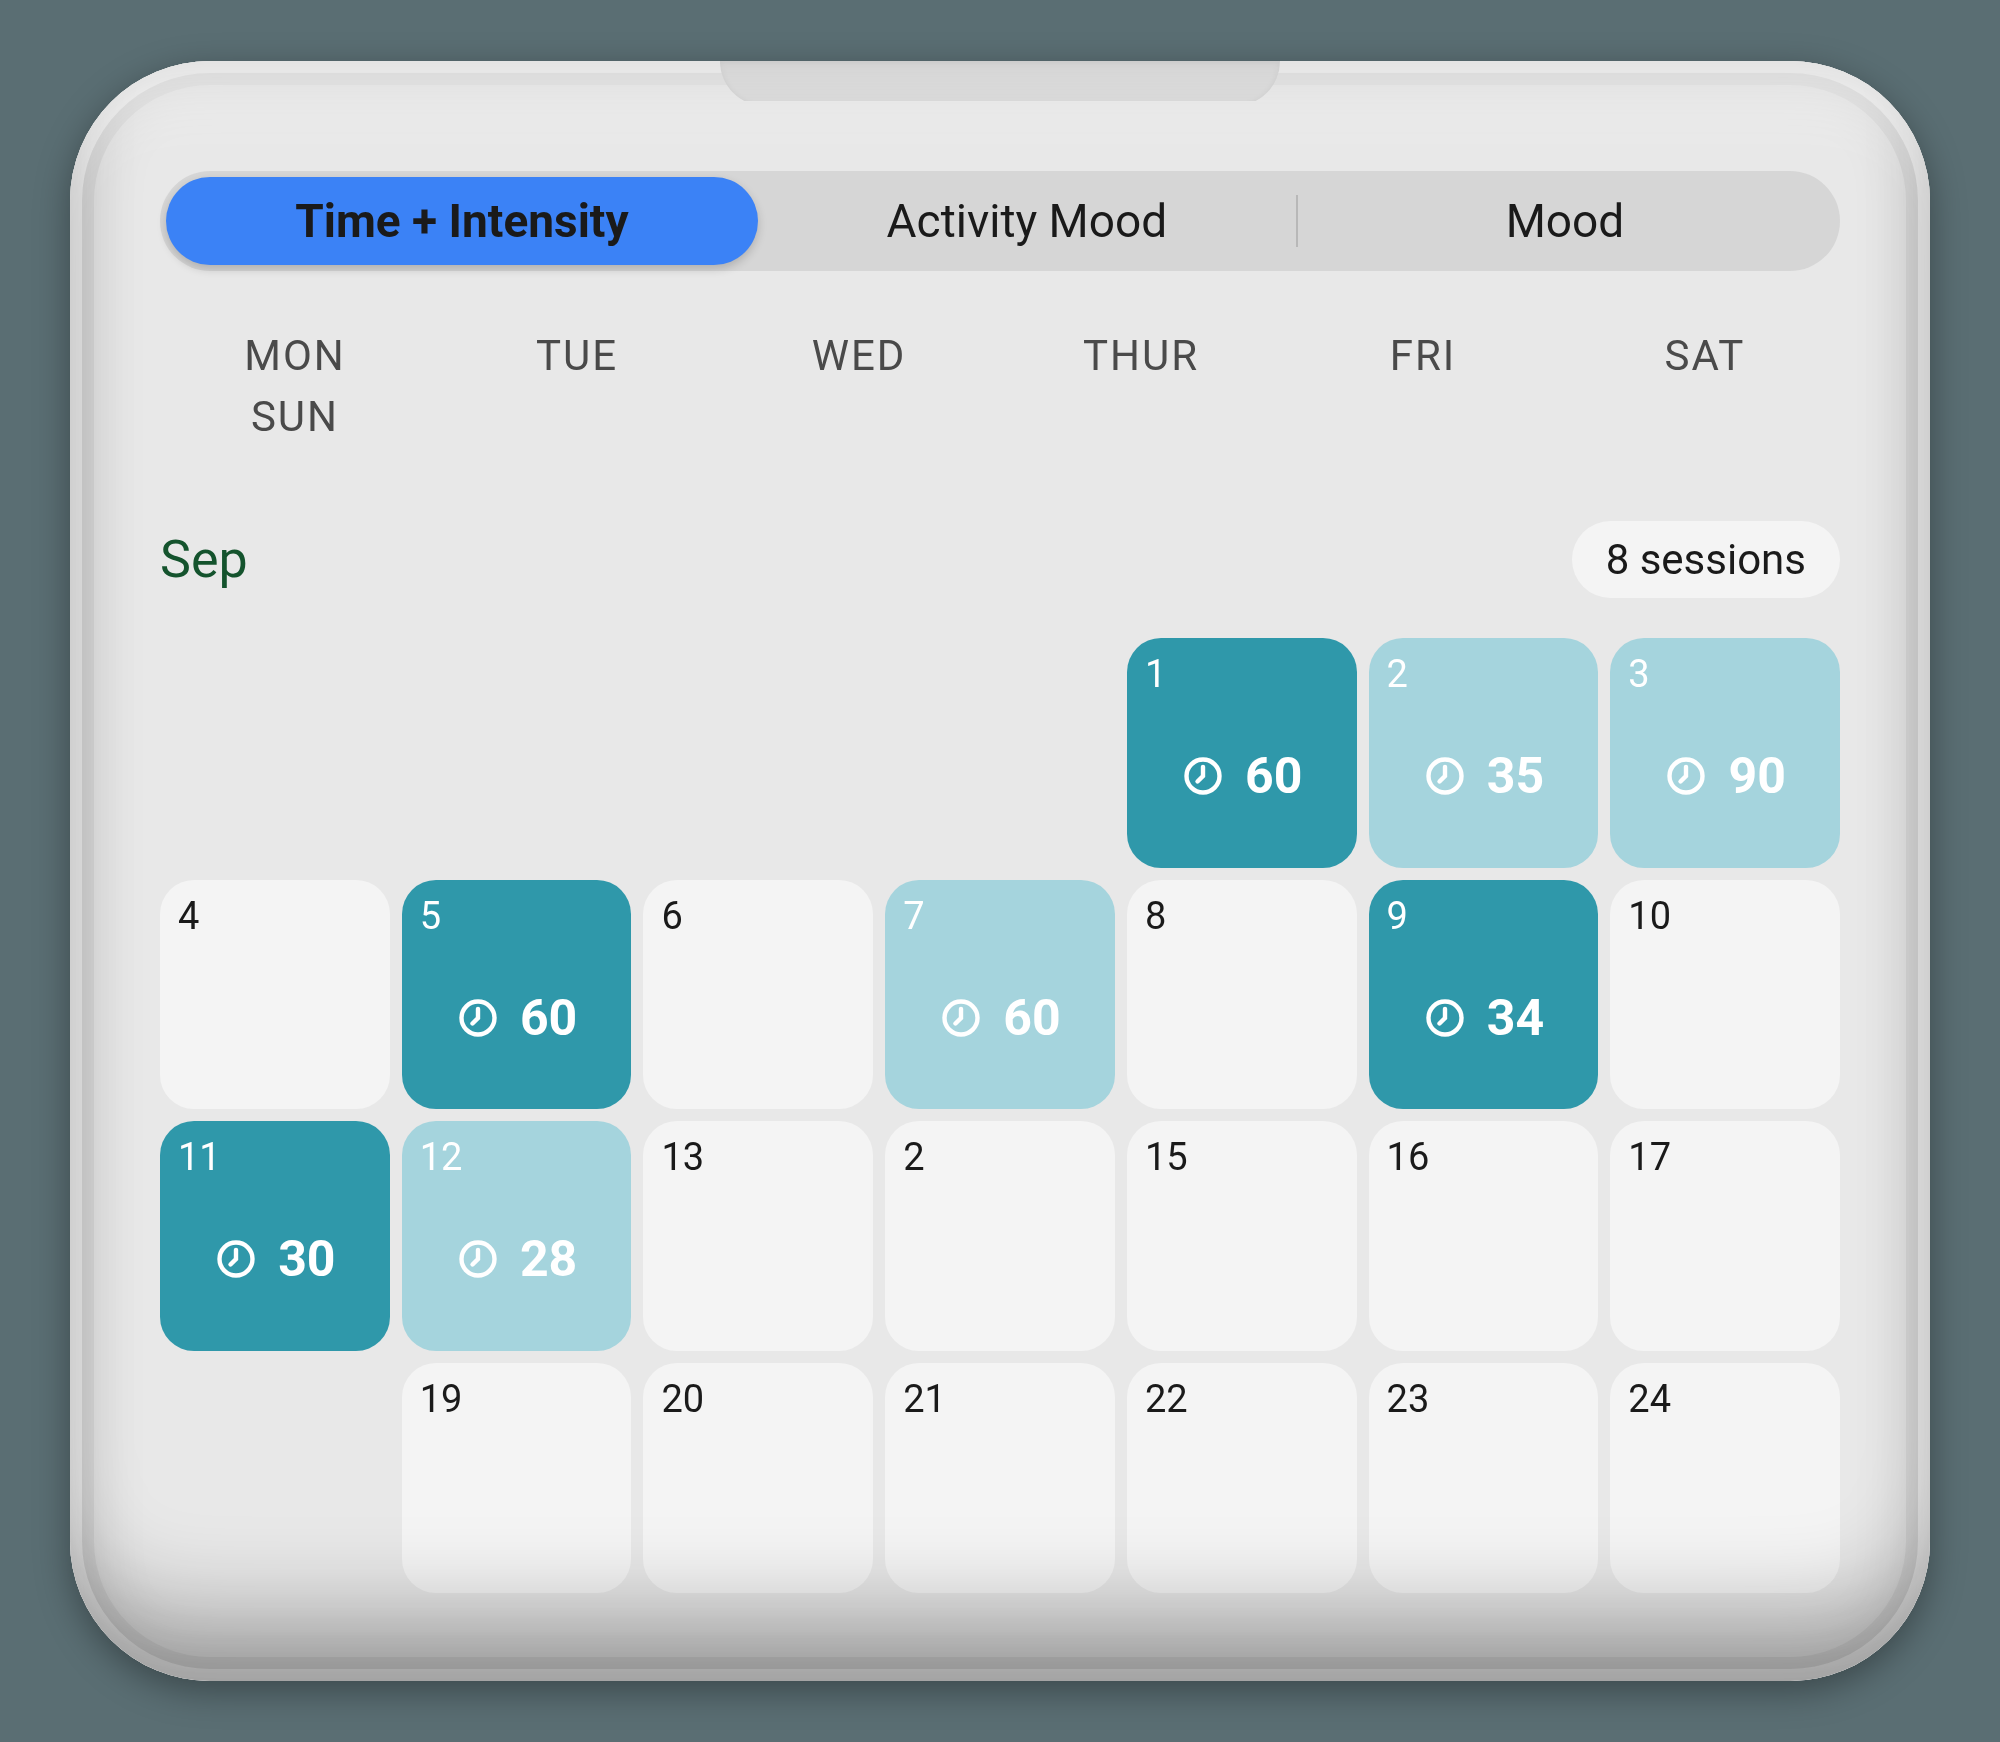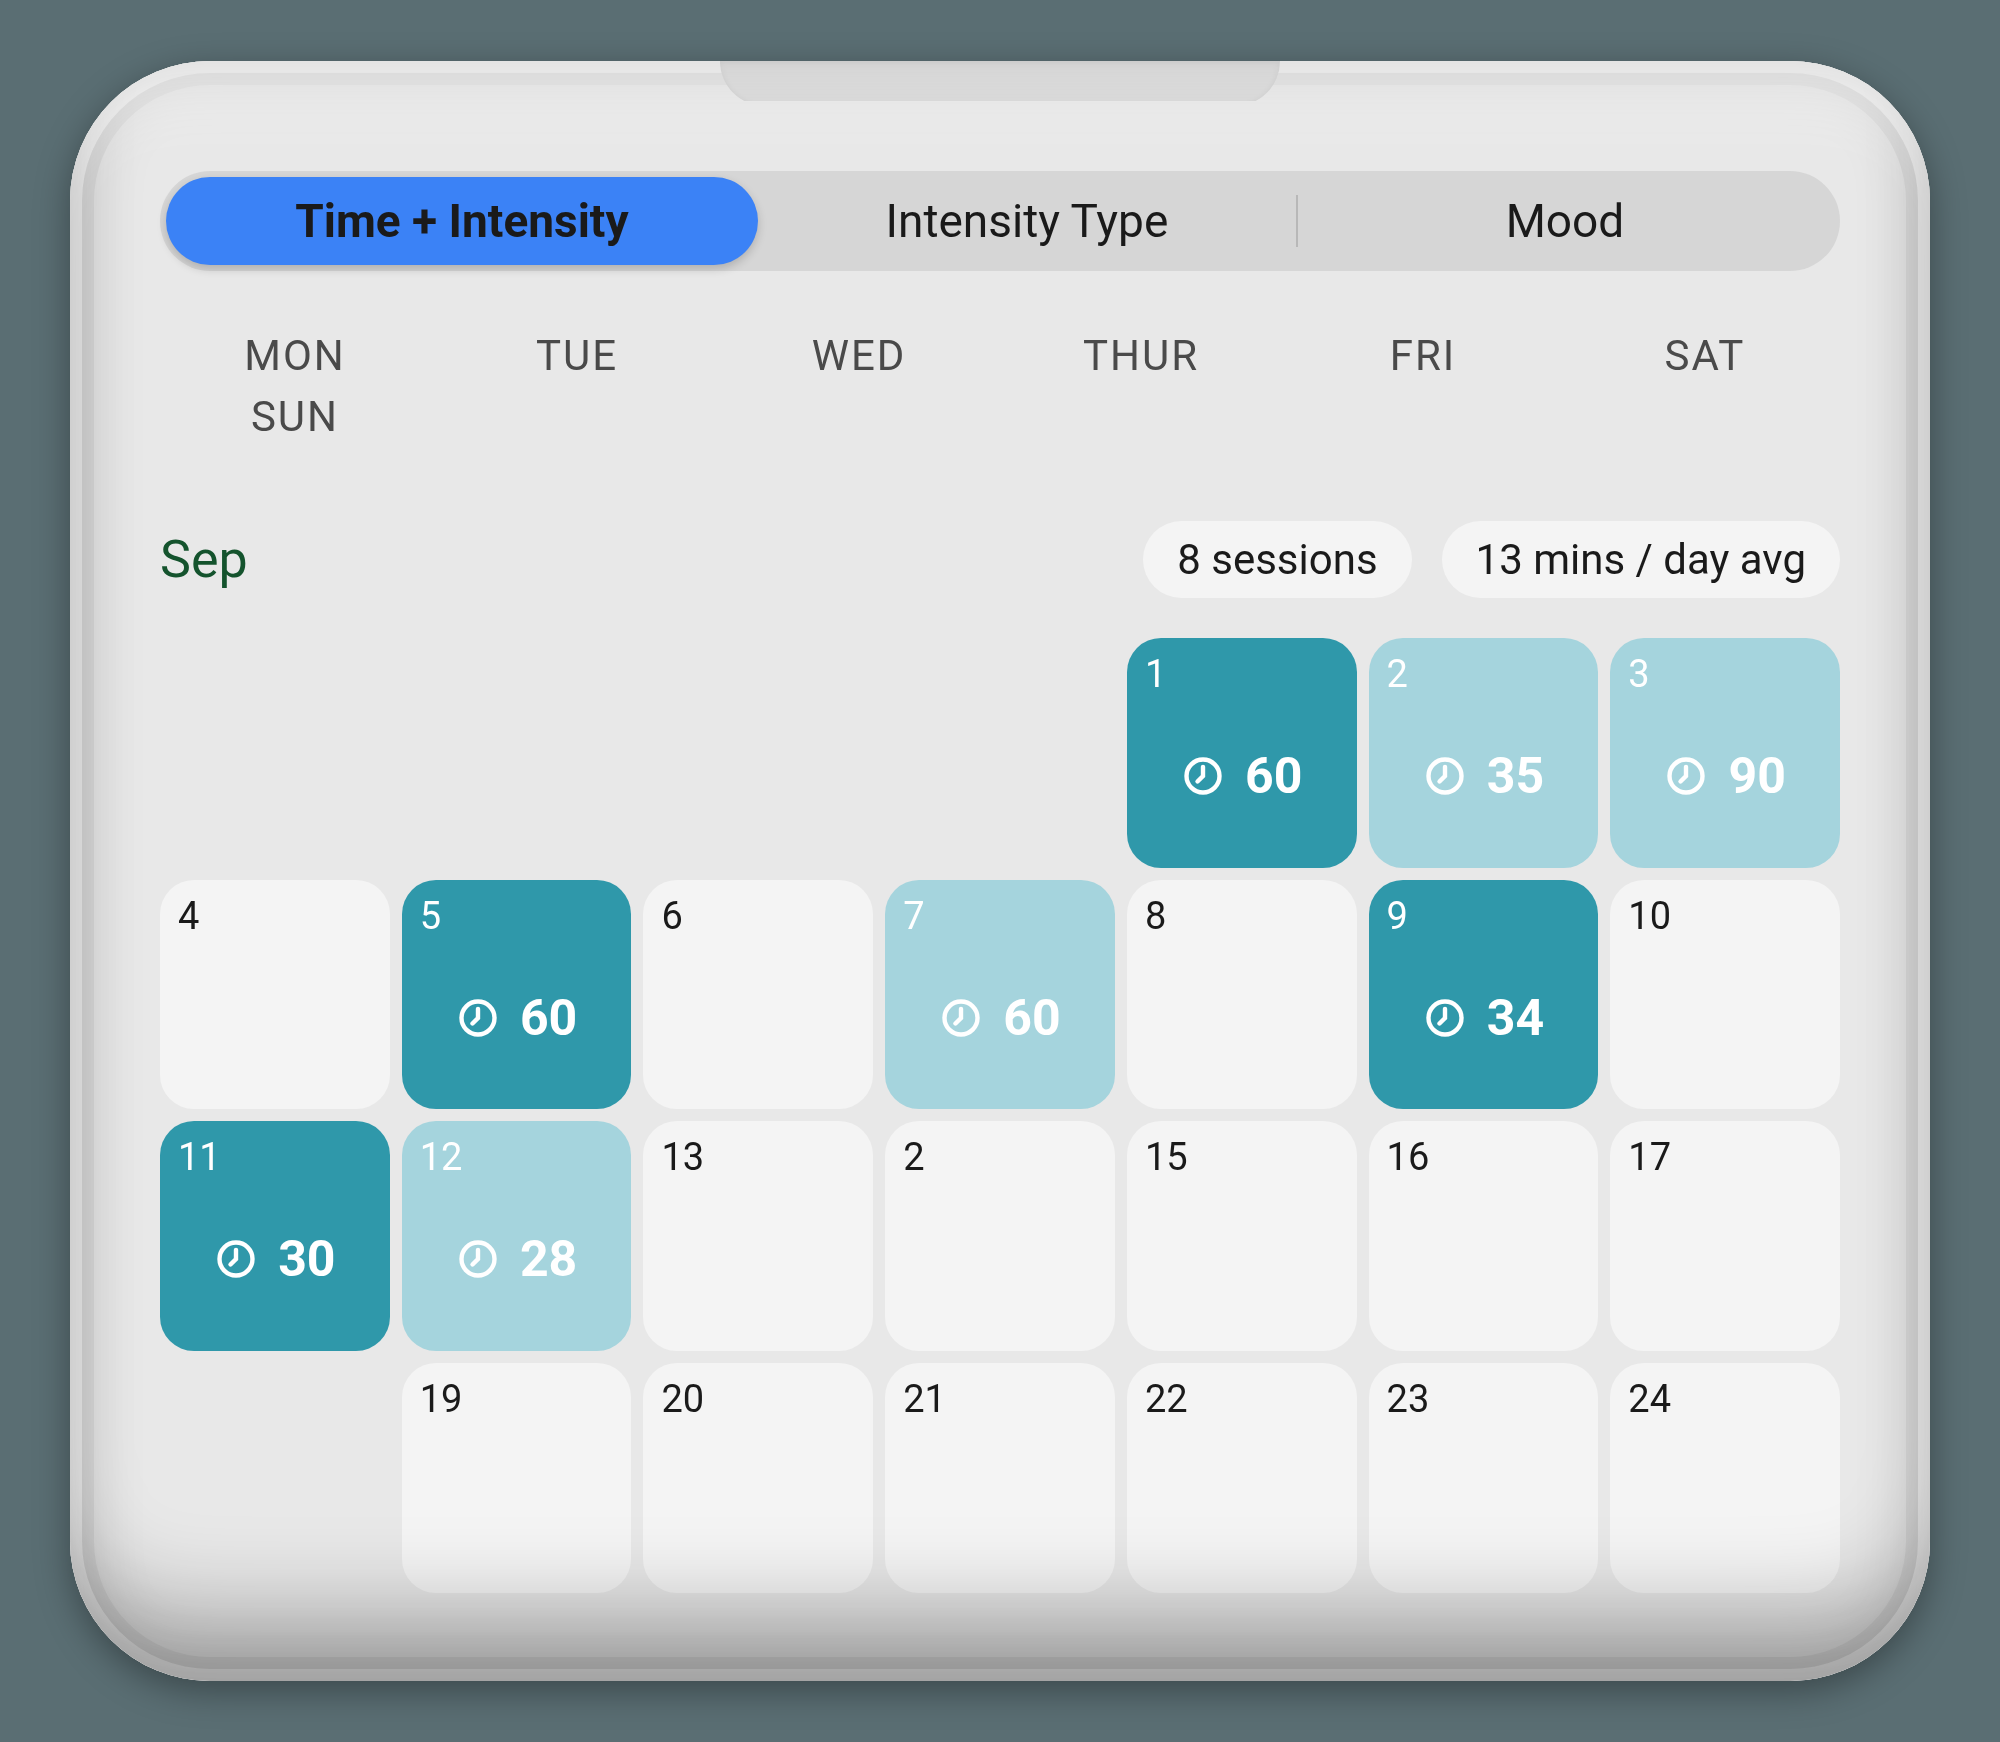--- a/index.html
+++ b/index.html
@@ -175,39 +175,38 @@
 </style>
 </head>
 <body>
 
 <div class="device">
   <div class="notch"></div>
   <div class="screen">
 
     <div class="tabs" id="tabs">
         <div class="tab active">Time + Intensity</div>
-        <div class="tab">Intensity Type</div>
+        <div class="tab">Activity Mood</div>
         <div class="tab sep">Mood</div>
       </div>
 
     <div class="dow" id="dow">
         <div class="dow-cell">MON</div>
         <div class="dow-cell">TUE</div>
         <div class="dow-cell">WED</div>
         <div class="dow-cell">THUR</div>
         <div class="dow-cell">FRI</div>
         <div class="dow-cell">SAT</div>
         <div class="dow-cell">SUN</div>
       </div>
 
     <div class="stats-row">
       <div class="month-label">Sep</div>
       <div class="stats-right">
         <div class="pill">8 sessions</div>
-        <div class="pill">13 mins / day avg</div>
       </div>
     </div>
 
     <div class="grid" id="grid">
         <div class="cell blank"></div>
         <div class="cell blank"></div>
         <div class="cell blank"></div>
         <div class="cell blank"></div>
         <div class="cell high">
           <div class="num">1</div>

